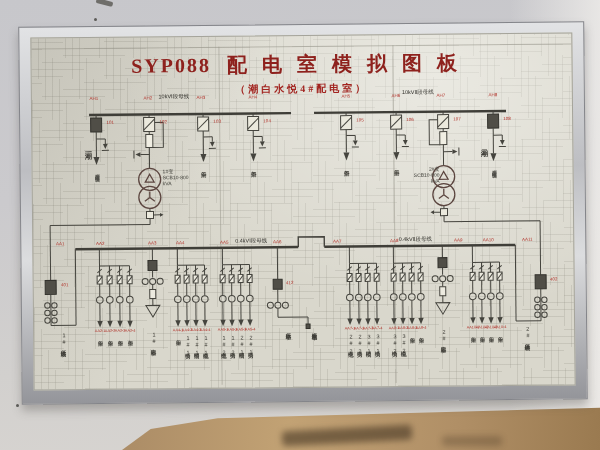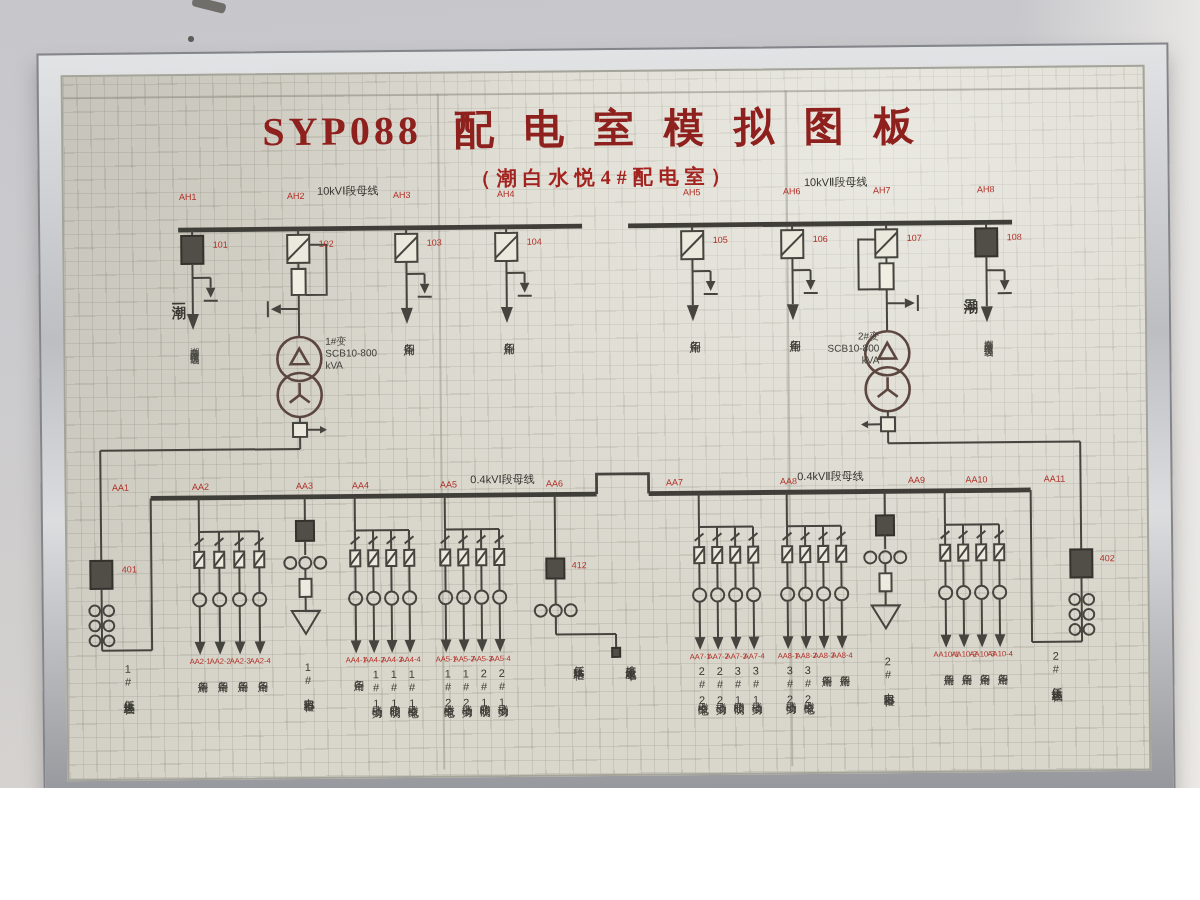--- a/index.html
+++ b/index.html
@@ -1,16 +1,16 @@
 <!DOCTYPE html>
 <html><head>
 <meta charset="utf-8">
 <style>
   html,body{margin:0;padding:0;}
-  .scene{position:relative;width:600px;height:394px;overflow:hidden;
+  .scene{position:relative;width:600px;height:450px;overflow:hidden;
     background:linear-gradient(175deg,#c7c7cb 0%,#cbcacd 40%,#d2d0ce 75%,#d8d5d1 100%);
     font-family:"Liberation Sans",sans-serif;}
   .wall-light{position:absolute;right:0;top:0;width:90px;height:100%;
     background:linear-gradient(90deg,rgba(236,234,231,0),rgba(240,238,235,.8));}
   .crack{position:absolute;left:96px;top:0;width:17px;height:5px;background:#6f6e6a;
     transform:rotate(14deg);border-radius:2px;}
   .dot{position:absolute;width:3px;height:3px;border-radius:50%;background:#5d5c58;}
   .cardboard{position:absolute;left:122px;top:406px;width:478px;height:44px;
     clip-path:polygon(0 100%,6% 52%,20% 28%,100% 4%,100% 100%);
     background:linear-gradient(95deg,#ab8c66,#c2a274 35%,#b08f66 70%,#9a7a50);}

